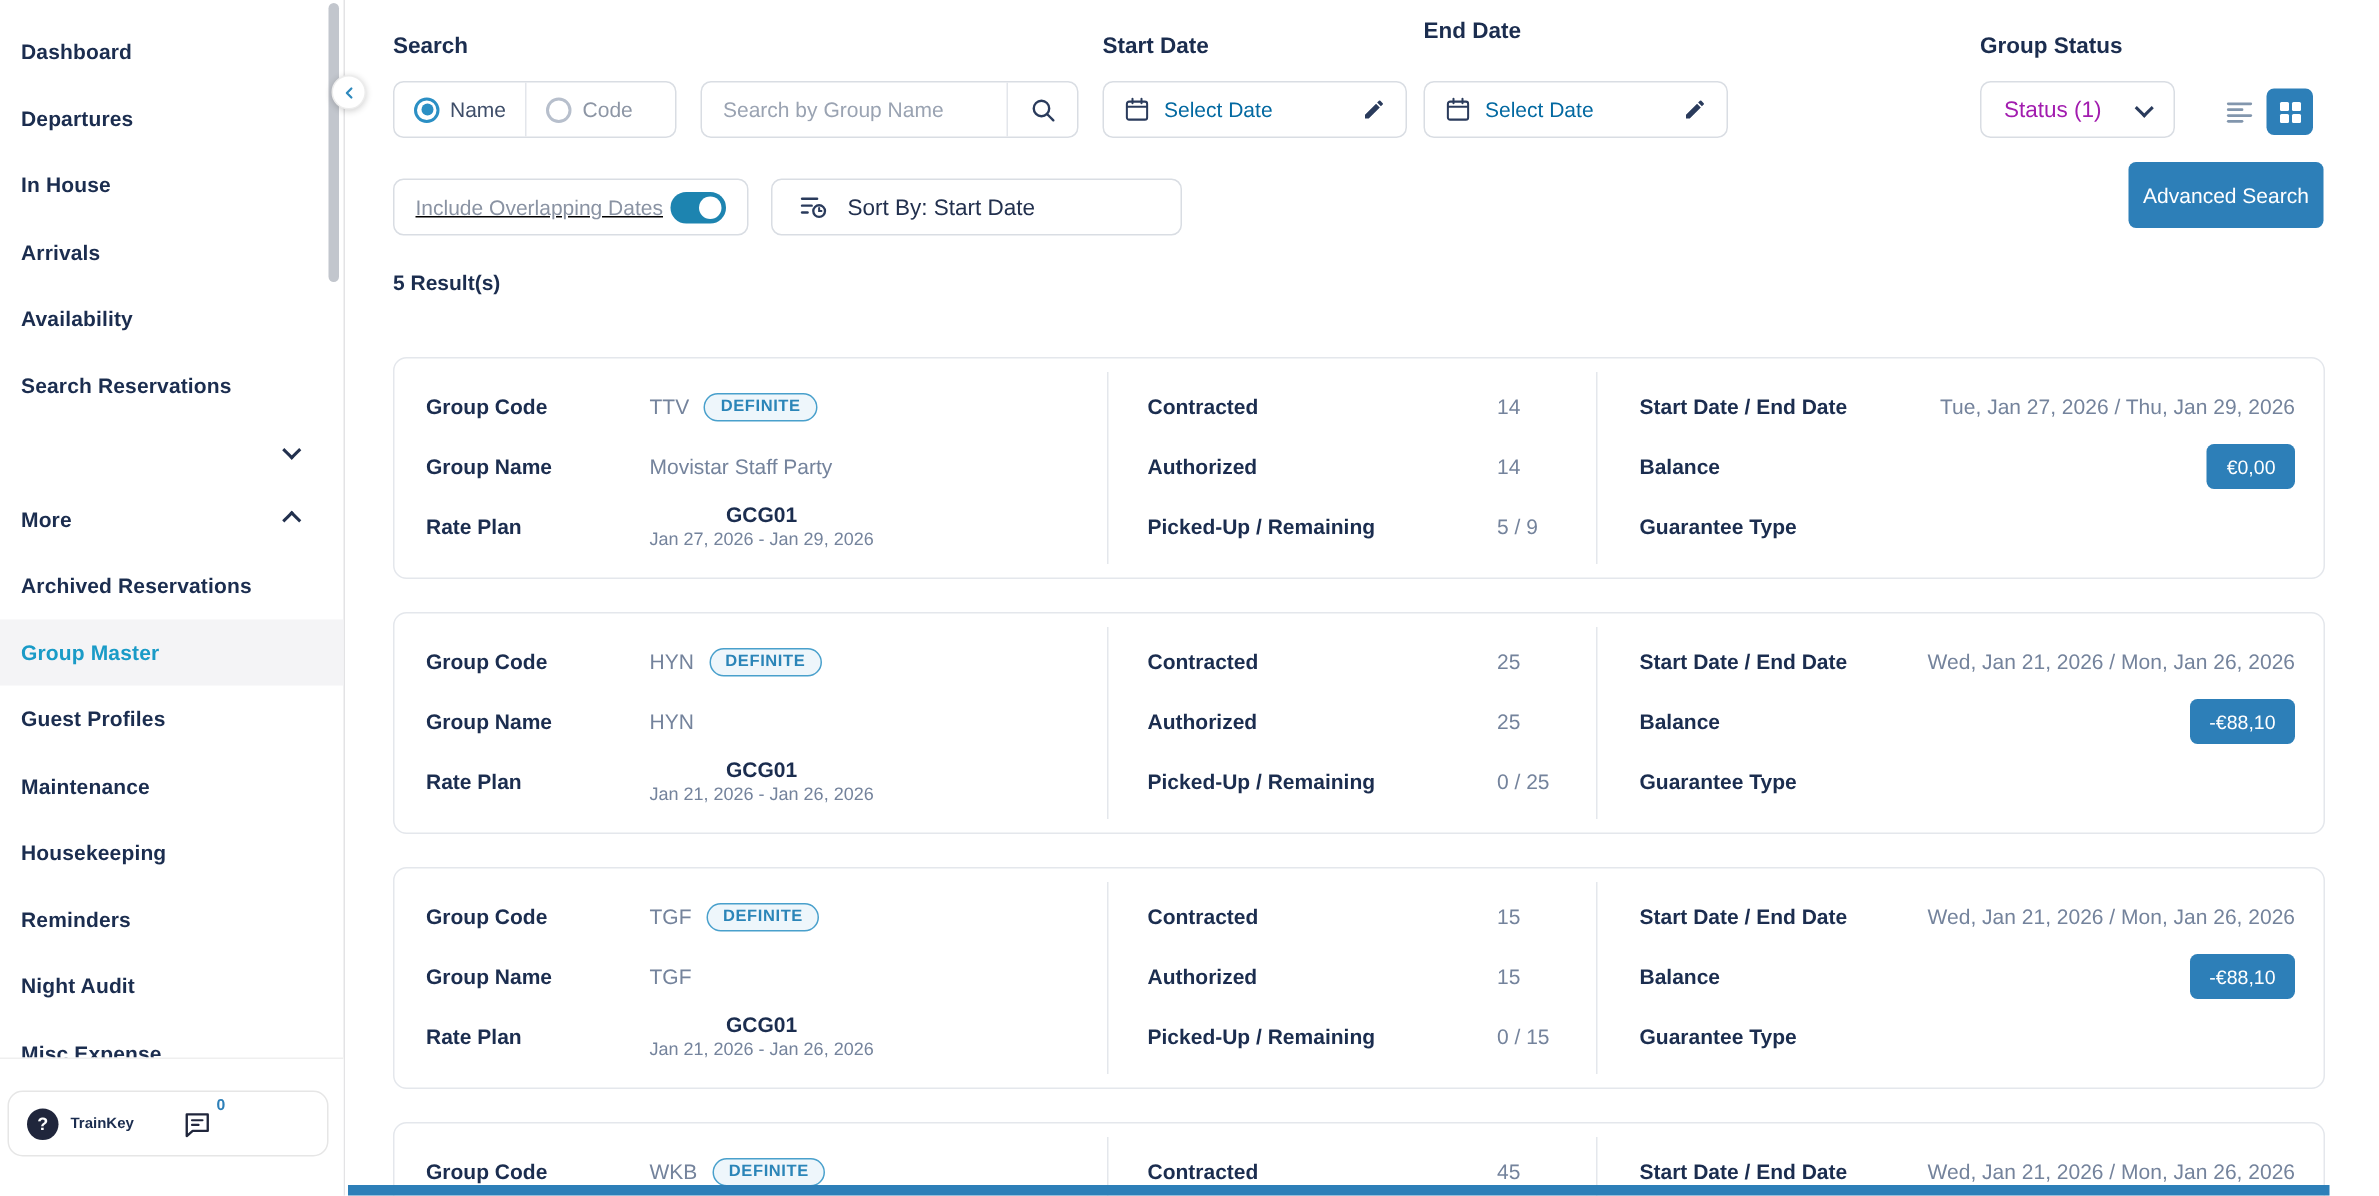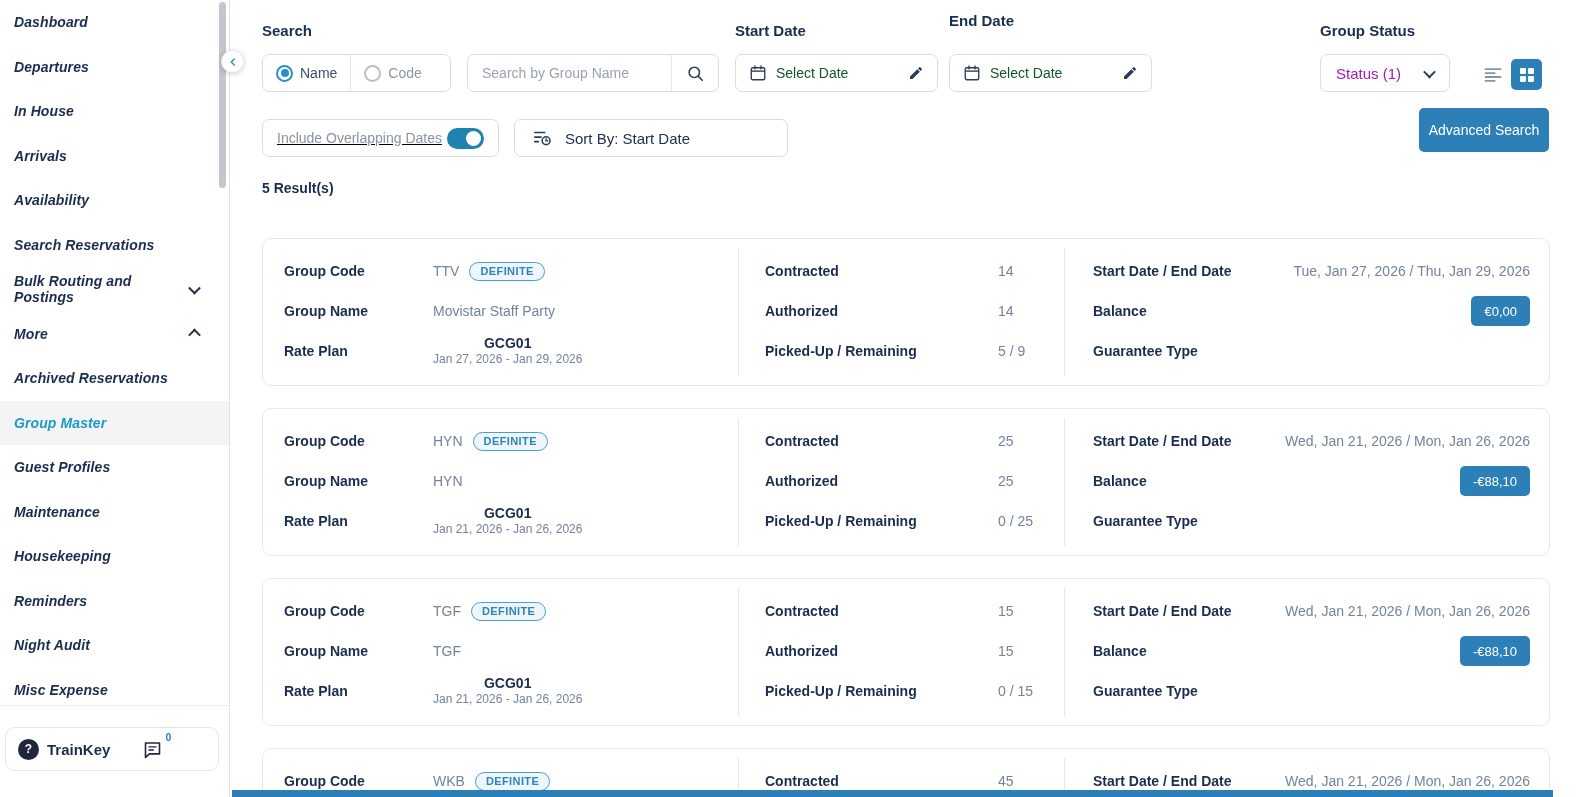--- a/index.html
+++ b/index.html
@@ -2,38 +2,38 @@
 <html><head>
 <meta charset="utf-8">
 <style>
   * { margin:0; padding:0; box-sizing:border-box; }
   html,body { width:1586px; height:797px; overflow:hidden; background:#fff;
               font-family:"Liberation Sans", sans-serif; }
 
   
   .sidebar { position:absolute; left:0; top:0; width:230px; height:797px;
              background:#fff; border-right:1px solid #e3e3e5; }
-  .side-nav { padding-top:0;font-style:italic; }
+  .side-nav { padding-top:12px; }
   .side-item { display:flex; align-items:center; height:44.5px; padding-left:14px; cursor:pointer; }
   .side-label { font-weight:700; font-size:14px; color:#1b2d4f; letter-spacing:.1px; }
   .side-item.active { background:#f4f4f6; }
   .side-item.active .side-label { color:#1a9bc7; }
   .side-chevron { width:9px; height:9px; border-right:2px solid #22304e; border-bottom:2px solid #22304e;
                   margin-left:auto; margin-right:30px; }
   .side-chevron.down { transform:rotate(45deg) translate(-1px,-1px); }
   .side-chevron.up   { transform:rotate(-135deg) translate(-1px,-1px); }
   .side-scrollbar { position:absolute; right:3px; top:2px; width:7px; height:186px;
                     background:#c2c6cd; border-radius:4px; }
   .side-footer { position:absolute; left:0; right:0; bottom:0; height:92px; border-top:1px solid #efefef; background:#fff; }
   .tk-box { position:absolute; left:5px; bottom:26px; width:214px; height:44px;
             border:1px solid #e6e6e6; border-radius:10px; background:#fff;
             display:flex; align-items:center; padding:0 12px; }
   .q-circle { width:21px; height:21px; border-radius:50%; background:#20263c; color:#fff;
               font-size:12px; font-weight:700; display:flex; align-items:center; justify-content:center; flex:none; }
-  .tk-label { margin-left:8px; font-weight:700; font-size:15px; color:#1b2d4f; }
+  .tk-label { margin-left:8px; font-weight:700; font-size:10px; color:#1b2d4f; }
   .chat-wrap { position:relative; margin-left:32px; display:inline-flex; cursor:pointer; }
   .chat-badge { position:absolute; top:-8px; right:-8px; color:#2d7fb8; font-size:10.5px; font-weight:700; }
 
   
   .main { position:absolute; left:230px; top:0; width:1356px; height:797px; background:#fff; }
   .collapse-btn { position:absolute; left:-9px; top:50px; width:23px; height:23px; border-radius:50%;
                   background:#fff; border:1px solid #ececec; box-shadow:0 1px 5px rgba(0,0,0,.2);
                   display:flex; align-items:center; justify-content:center; cursor:pointer; z-index:6; }
 
   .f-label { position:absolute; font-size:15px; font-weight:700; color:#1b2d4f; }
@@ -57,21 +57,21 @@
 
   .search-box { left:237px; top:54px; width:252px; padding:0; }
   .search-box input { border:none; outline:none; flex:1; min-width:0; padding:0 14px;
                       font-size:14px; color:#333; font-family:inherit; background:transparent; }
   .search-box input::placeholder { color:#9aa3b2; }
   .icon-area { width:46px; align-self:stretch; display:flex; align-items:center; justify-content:center; cursor:pointer; }
 
   .date-box { width:203px; padding:0 13px; gap:9px; }
   .date-box.start { left:505px; top:54px; }
   .date-box.end   { left:719px; top:54px; }
-  .date-text { flex:1; font-size:14px; color:#14532d; }
+  .date-text { flex:1; font-size:14px; color:#0369a1; }
 
   .status-box { left:1090px; top:54px; width:130px; padding:0 15px;
                 justify-content:space-between; cursor:pointer; }
   .status-text { font-size:15px; color:#a21caf; }
   .caret { width:9px; height:9px; border-right:2px solid #2a3b5c; border-bottom:2px solid #2a3b5c;
            transform:rotate(45deg) translate(-1px,-1px); }
 
   .view-toggle { position:absolute; left:1247px; top:59px; display:flex; gap:3px; }
   .vt-btn { width:31px; height:31px; border-radius:5px; border:none; background:transparent;
             display:flex; align-items:center; justify-content:center; cursor:pointer; padding:0; }
@@ -151,21 +151,20 @@
     <span class="side-label">Availability</span>
 
   </div>
 
   <div class="side-item">
     <span class="side-label">Search Reservations</span>
 
   </div>
 
   <div class="side-item">
-    <span class="side-label">Bulk Routing and Postings</span>
     <span class="side-chevron down"></span>
   </div>
 
   <div class="side-item">
     <span class="side-label">More</span>
     <span class="side-chevron up"></span>
   </div>
 
   <div class="side-item">
     <span class="side-label">Archived Reservations</span>

